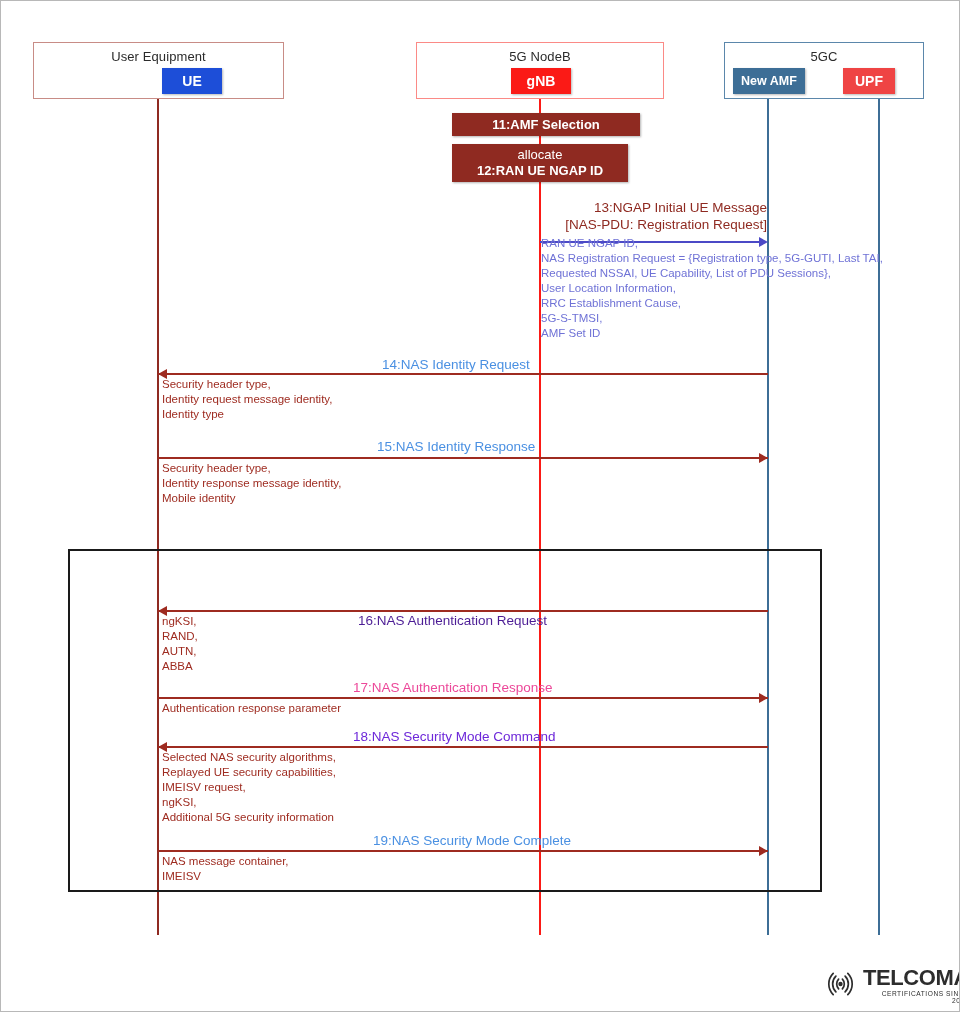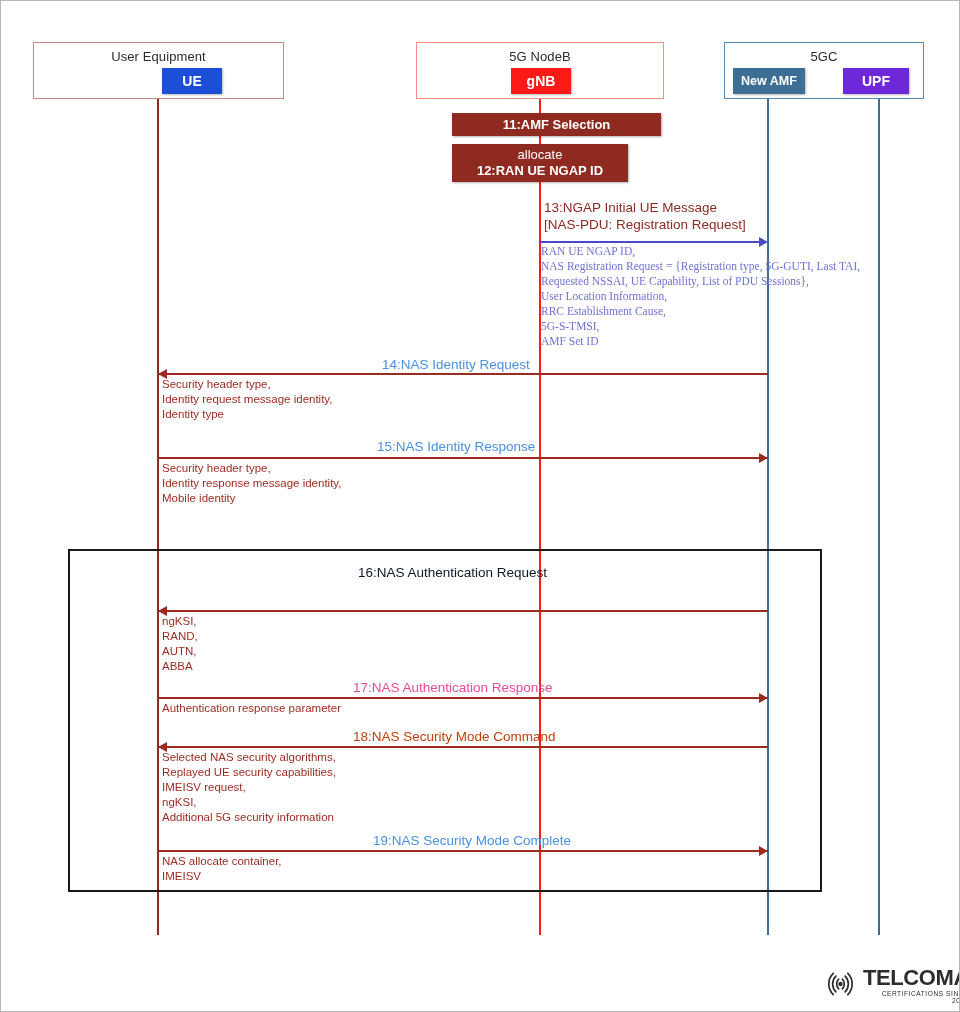--- a/index.html
+++ b/index.html
@@ -137,41 +137,41 @@
   </div>
 
   <div class="actor-box" style="left:415px; top:41px; width:248px; height:57px; border:1px solid #fb8a86;">
     <div class="actor-title">5G NodeB</div>
     <div class="chip" style="left:94px; top:25px; width:60px; background:#fb1a16;">gNB</div>
   </div>
 
   <div class="actor-box" style="left:723px; top:41px; width:200px; height:57px; border:1px solid #5b87ab;">
     <div class="actor-title">5GC</div>
     <div class="chip" style="left:8px; top:25px; width:72px; background:#3d6e96; font-size:12.5px;">New AMF</div>
-    <div class="chip" style="left:118px; top:25px; width:66px; background:#6d28d9;">UPF</div>
+    <div class="chip" style="left:118px; top:25px; width:52px; background:#ef4444;">UPF</div>
   </div>
 
   <div class="lifeline" style="left:156px; top:98px; height:836px; background:#8f2a21;"></div>
   <div class="lifeline" style="left:538px; top:98px; height:836px; background:#fb1a16;"></div>
   <div class="lifeline" style="left:766px; top:98px; height:836px; background:#3d6e96;"></div>
   <div class="lifeline" style="left:877px; top:98px; height:836px; background:#3d6e96;"></div>
 
-  <div class="exec-box" style="left:451px; top:112px; width:209px; height:23px;">
+  <div class="exec-box" style="left:451px; top:112px; width:188px; height:23px;">
     <span>11:AMF Selection</span>
   </div>
   <div class="exec-box" style="left:451px; top:143px; width:176px; height:38px;">
     <span style="font-weight:normal;">allocate</span>
     <span>12:RAN UE NGAP ID</span>
   </div>
 
-  <div class="msg-label" style="left:543px; top:198px; width:223px; text-align:left; color:#8f2a21;">13:NGAP Initial UE Message
+  <div class="msg-label" style="left:543px; top:198px; width:223px; text-align:right; color:#8f2a21;">13:NGAP Initial UE Message
 [NAS-PDU: Registration Request]</div>
   <div class="msg-line" style="left:539px; top:240px; width:224px; border-top-color:#4b49c6;"></div>
   <div class="arrowhead arrow-right" style="left:758px; top:236px; border-left-color:#4b49c6;"></div>
-  <div class="msg-body" style="left:540px; top:243px; color:#6f72d6;font-family:Liberation Serif, serif;">RAN UE NGAP ID,
+  <div class="msg-body" style="left:540px; top:235px; color:#6f72d6;">RAN UE NGAP ID,
 NAS Registration Request = {Registration type, 5G-GUTI, Last TAI,
 Requested NSSAI, UE Capability, List of PDU Sessions},
 User Location Information,
 RRC Establishment Cause,
 5G-S-TMSI,
 AMF Set ID</div>
 
   <div class="msg-label" style="left:381px; top:355px; color:#4a90e2;">14:NAS Identity Request</div>
   <div class="msg-line" style="left:157px; top:372px; width:610px; border-top-color:#9e2b20;"></div>
   <div class="arrowhead arrow-left" style="left:157px; top:368px; border-right-color:#9e2b20;"></div>
@@ -181,46 +181,46 @@
 
   <div class="msg-label" style="left:376px; top:437px; color:#4a90e2;">15:NAS Identity Response</div>
   <div class="msg-line" style="left:157px; top:456px; width:610px; border-top-color:#9e2b20;"></div>
   <div class="arrowhead arrow-right" style="left:758px; top:452px; border-left-color:#9e2b20;"></div>
   <div class="msg-body" style="left:161px; top:460px; color:#9e2b20;">Security header type,
 Identity response message identity,
 Mobile identity</div>
 
   <div class="frag-box" style="left:67px; top:548px; width:754px; height:343px;"></div>
 
-  <div class="msg-label" style="left:357px; top:563px; color:#0f172a;">16:NAS Authentication Request</div>
+  <div class="msg-label" style="left:357px; top:611px; color:#4c1d95;">16:NAS Authentication Request</div>
   <div class="msg-line" style="left:157px; top:609px; width:610px; border-top-color:#9e2b20;"></div>
   <div class="arrowhead arrow-left" style="left:157px; top:605px; border-right-color:#9e2b20;"></div>
   <div class="msg-body" style="left:161px; top:613px; color:#9e2b20;">ngKSI,
 RAND,
 AUTN,
 ABBA</div>
 
   <div class="msg-label" style="left:352px; top:678px; color:#ec4899;">17:NAS Authentication Response</div>
   <div class="msg-line" style="left:157px; top:696px; width:610px; border-top-color:#9e2b20;"></div>
   <div class="arrowhead arrow-right" style="left:758px; top:692px; border-left-color:#9e2b20;"></div>
   <div class="msg-body" style="left:161px; top:700px; color:#9e2b20;">Authentication response parameter</div>
 
-  <div class="msg-label" style="left:352px; top:727px; color:#c2410c;">18:NAS Security Mode Command</div>
+  <div class="msg-label" style="left:352px; top:727px; color:#6d28d9;">18:NAS Security Mode Command</div>
   <div class="msg-line" style="left:157px; top:745px; width:610px; border-top-color:#9e2b20;"></div>
   <div class="arrowhead arrow-left" style="left:157px; top:741px; border-right-color:#9e2b20;"></div>
   <div class="msg-body" style="left:161px; top:749px; color:#9e2b20;">Selected NAS security algorithms,
 Replayed UE security capabilities,
 IMEISV request,
 ngKSI,
 Additional 5G security information</div>
 
   <div class="msg-label" style="left:372px; top:831px; color:#4a90e2;">19:NAS Security Mode Complete</div>
   <div class="msg-line" style="left:157px; top:849px; width:610px; border-top-color:#9e2b20;"></div>
   <div class="arrowhead arrow-right" style="left:758px; top:845px; border-left-color:#9e2b20;"></div>
-  <div class="msg-body" style="left:161px; top:853px; color:#9e2b20;">NAS allocate container,
+  <div class="msg-body" style="left:161px; top:853px; color:#9e2b20;">NAS message container,
 IMEISV</div>
 
   <div class="logo" style="left:826px; top:966px;">
     <span style="display:inline-block;">
       <svg width="34" height="24" viewBox="0 0 34 24" aria-hidden="true">
         <g fill="none" stroke="#2d2d2d" stroke-width="1.7" stroke-linecap="round">
           <path d="M15.4 7.2 a7 7 0 0 1 0 9.6"></path>
           <path d="M18.1 4.2 a11 11 0 0 1 0 15.6"></path>
           <path d="M20.8 1.4 a15 15 0 0 1 0 21.2"></path>
           <path d="M11.6 7.2 a7 7 0 0 0 0 9.6"></path>

